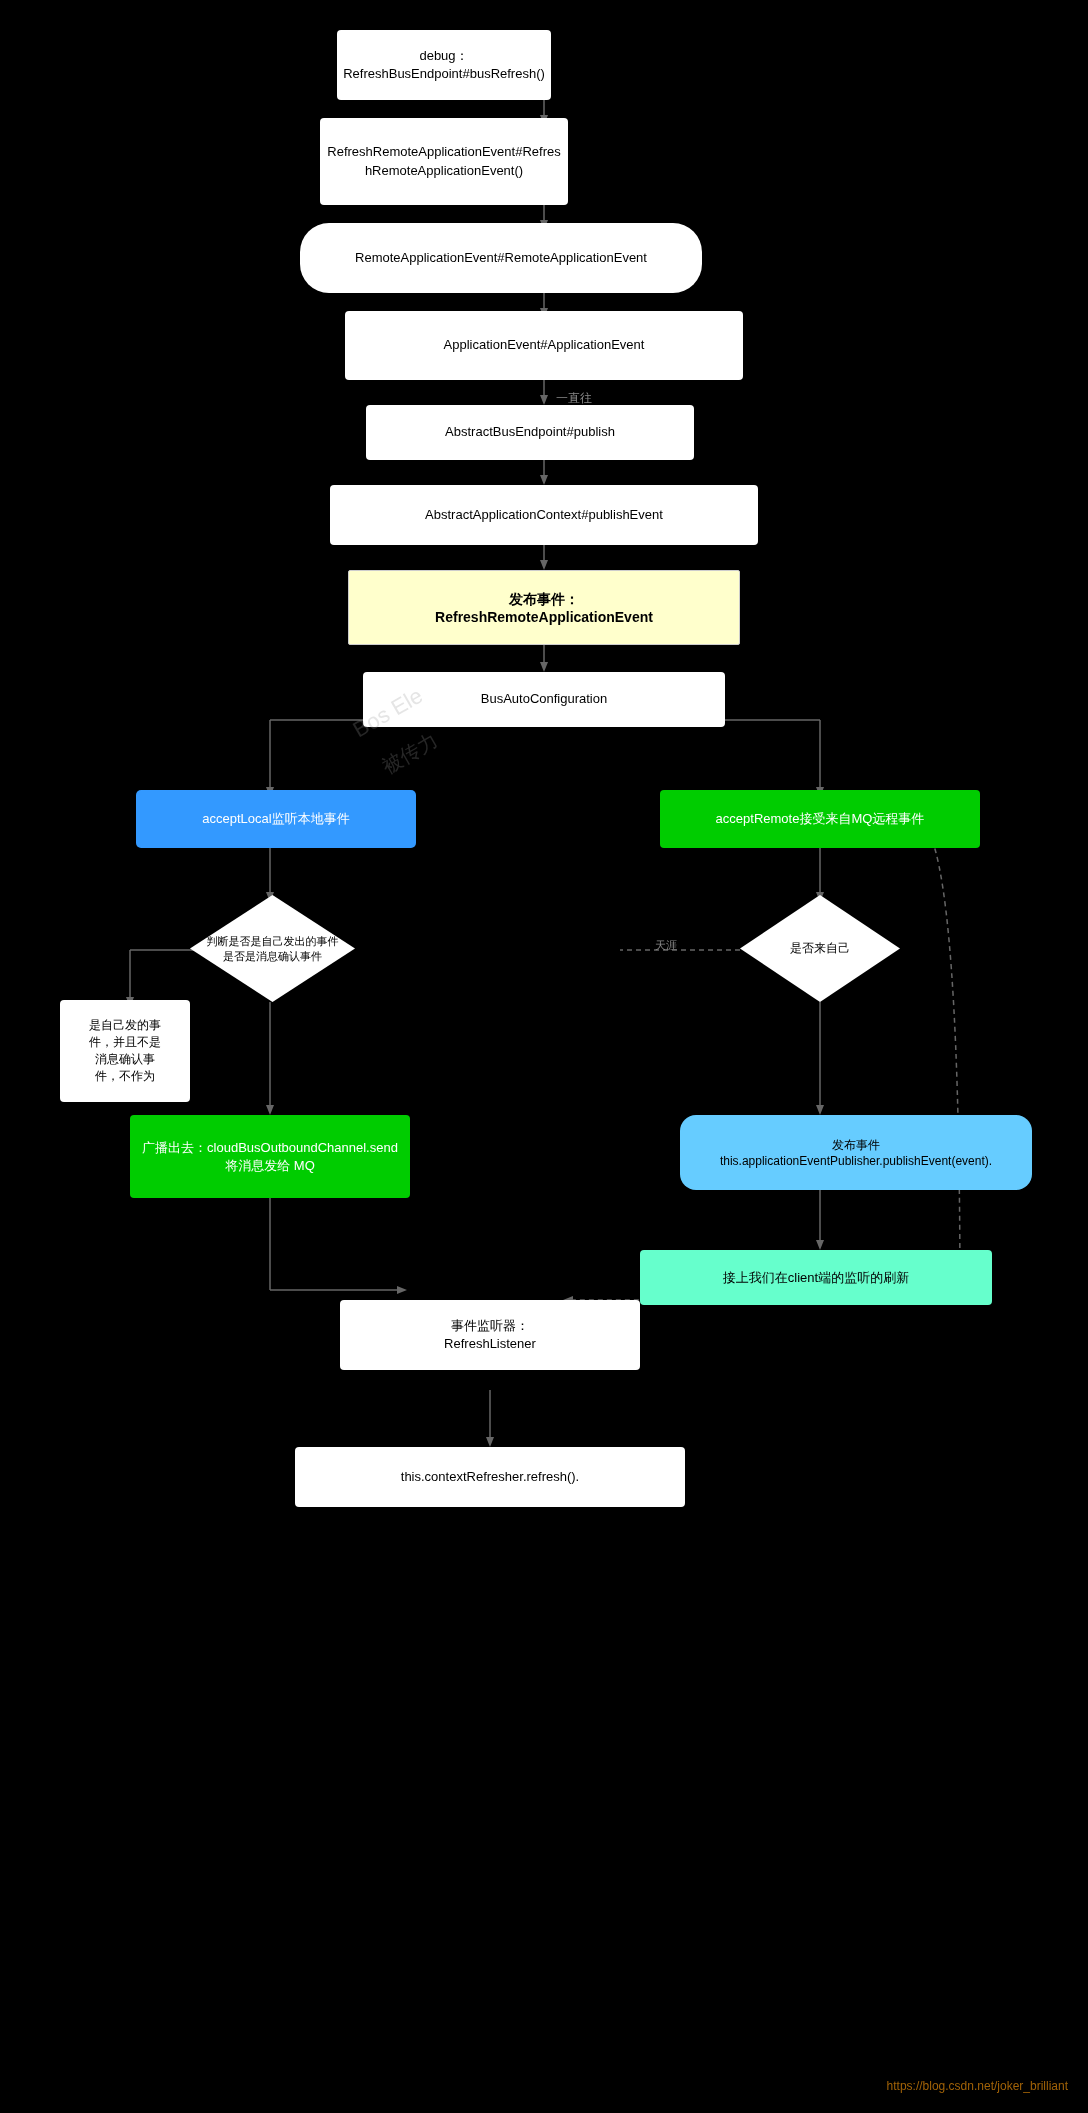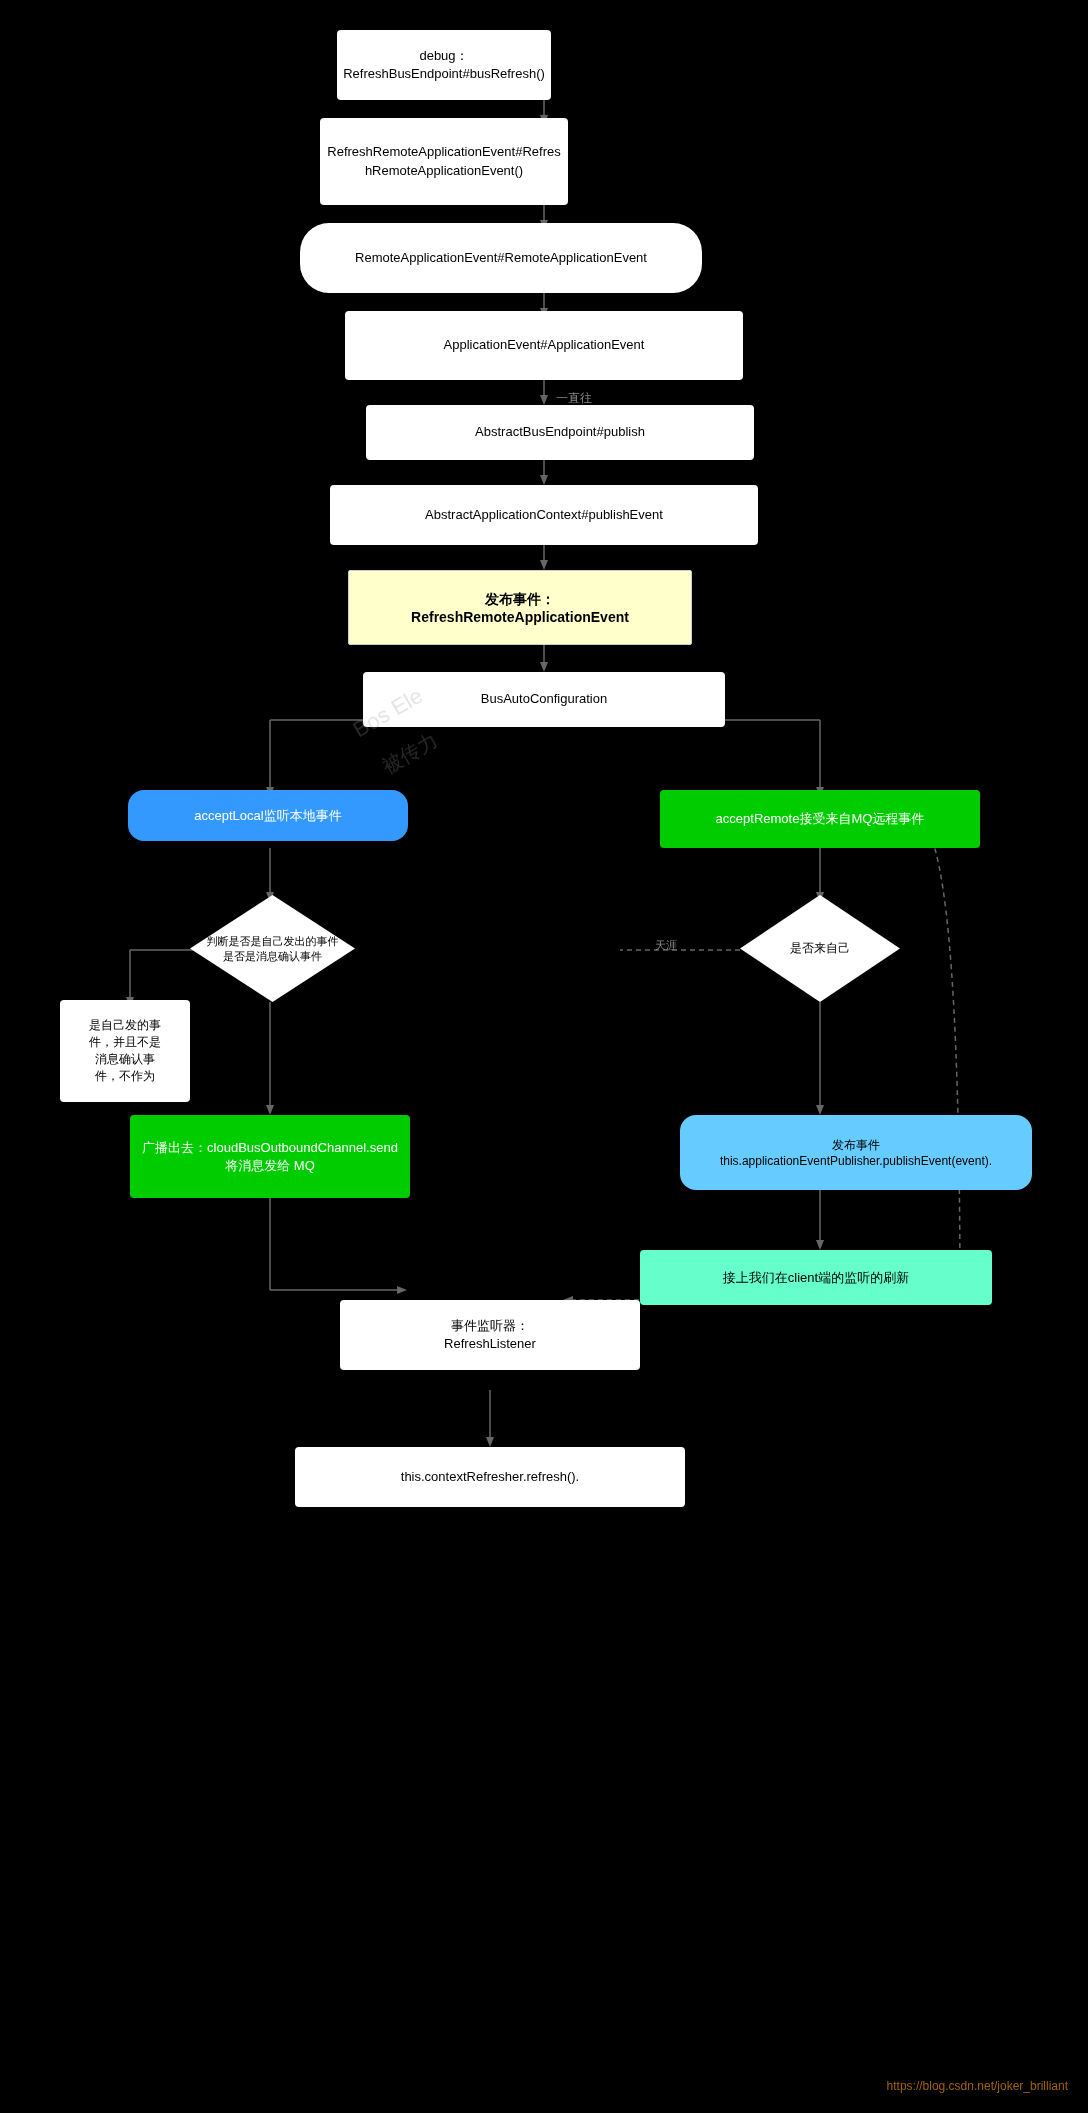--- a/index.html
+++ b/index.html
@@ -249,38 +249,38 @@
   </div>
 
   <div class="box box-rounded" style="left:345px; top:311px; width:398px; height:69px;">
     <span style="font-size:13px;">ApplicationEvent#ApplicationEvent</span>
   </div>
 
   <div class="arrow-label" style="left:556px; top:390px; color:#888; font-size:12px;">
     <span>一直往</span>
   </div>
 
-  <div class="box box-rounded" style="left:366px; top:405px; width:388px; height:55px;">
+  <div class="box box-rounded" style="left:366px; top:405px; width:328px; height:55px;">
     <span style="font-size:13px;">AbstractBusEndpoint#publish</span>
   </div>
 
   <div class="box box-rounded" style="left:330px; top:485px; width:428px; height:60px;">
     <span style="font-size:13px;">AbstractApplicationContext#publishEvent</span>
   </div>
 
-  <div class="box-yellow" style="left:348px; top:570px; width:344px; height:75px; border:1px solid #ccc; border-radius:2px;">
+  <div class="box-yellow" style="left:348px; top:570px; width:392px; height:75px; border:1px solid #ccc; border-radius:2px;">
     <span style="white-space:pre-line; font-size:14px; font-weight:bold;">发布事件：
 RefreshRemoteApplicationEvent</span>
   </div>
 
   <div class="box box-rounded" style="left:363px; top:672px; width:362px; height:55px;">
     <span style="font-size:13px;">BusAutoConfiguration</span>
   </div>
 
-  <div class="box-blue" style="left:128px; top:790px; width:280px; height:51px; border-radius:16px;">
+  <div class="box-blue" style="left:136px; top:790px; width:280px; height:58px; border-radius:5px;">
     <span style="font-size:13px; color:#fff;">acceptLocal监听本地事件</span>
   </div>
 
   <div class="box-green" style="left:660px; top:790px; width:320px; height:58px; border-radius:4px;">
     <span style="font-size:13px; color:#fff;">acceptRemote接受来自MQ远程事件</span>
   </div>
 
   <div class="diamond" style="left:190px; top:895px; width:165px; height:107px;">
     <div class="diamond-inner" style="clip-path: polygon(50% 0%, 100% 50%, 50% 100%, 0% 50%); font-size:11px;">
       <span style="white-space:pre-line;">判断是否是自己发出的事件

